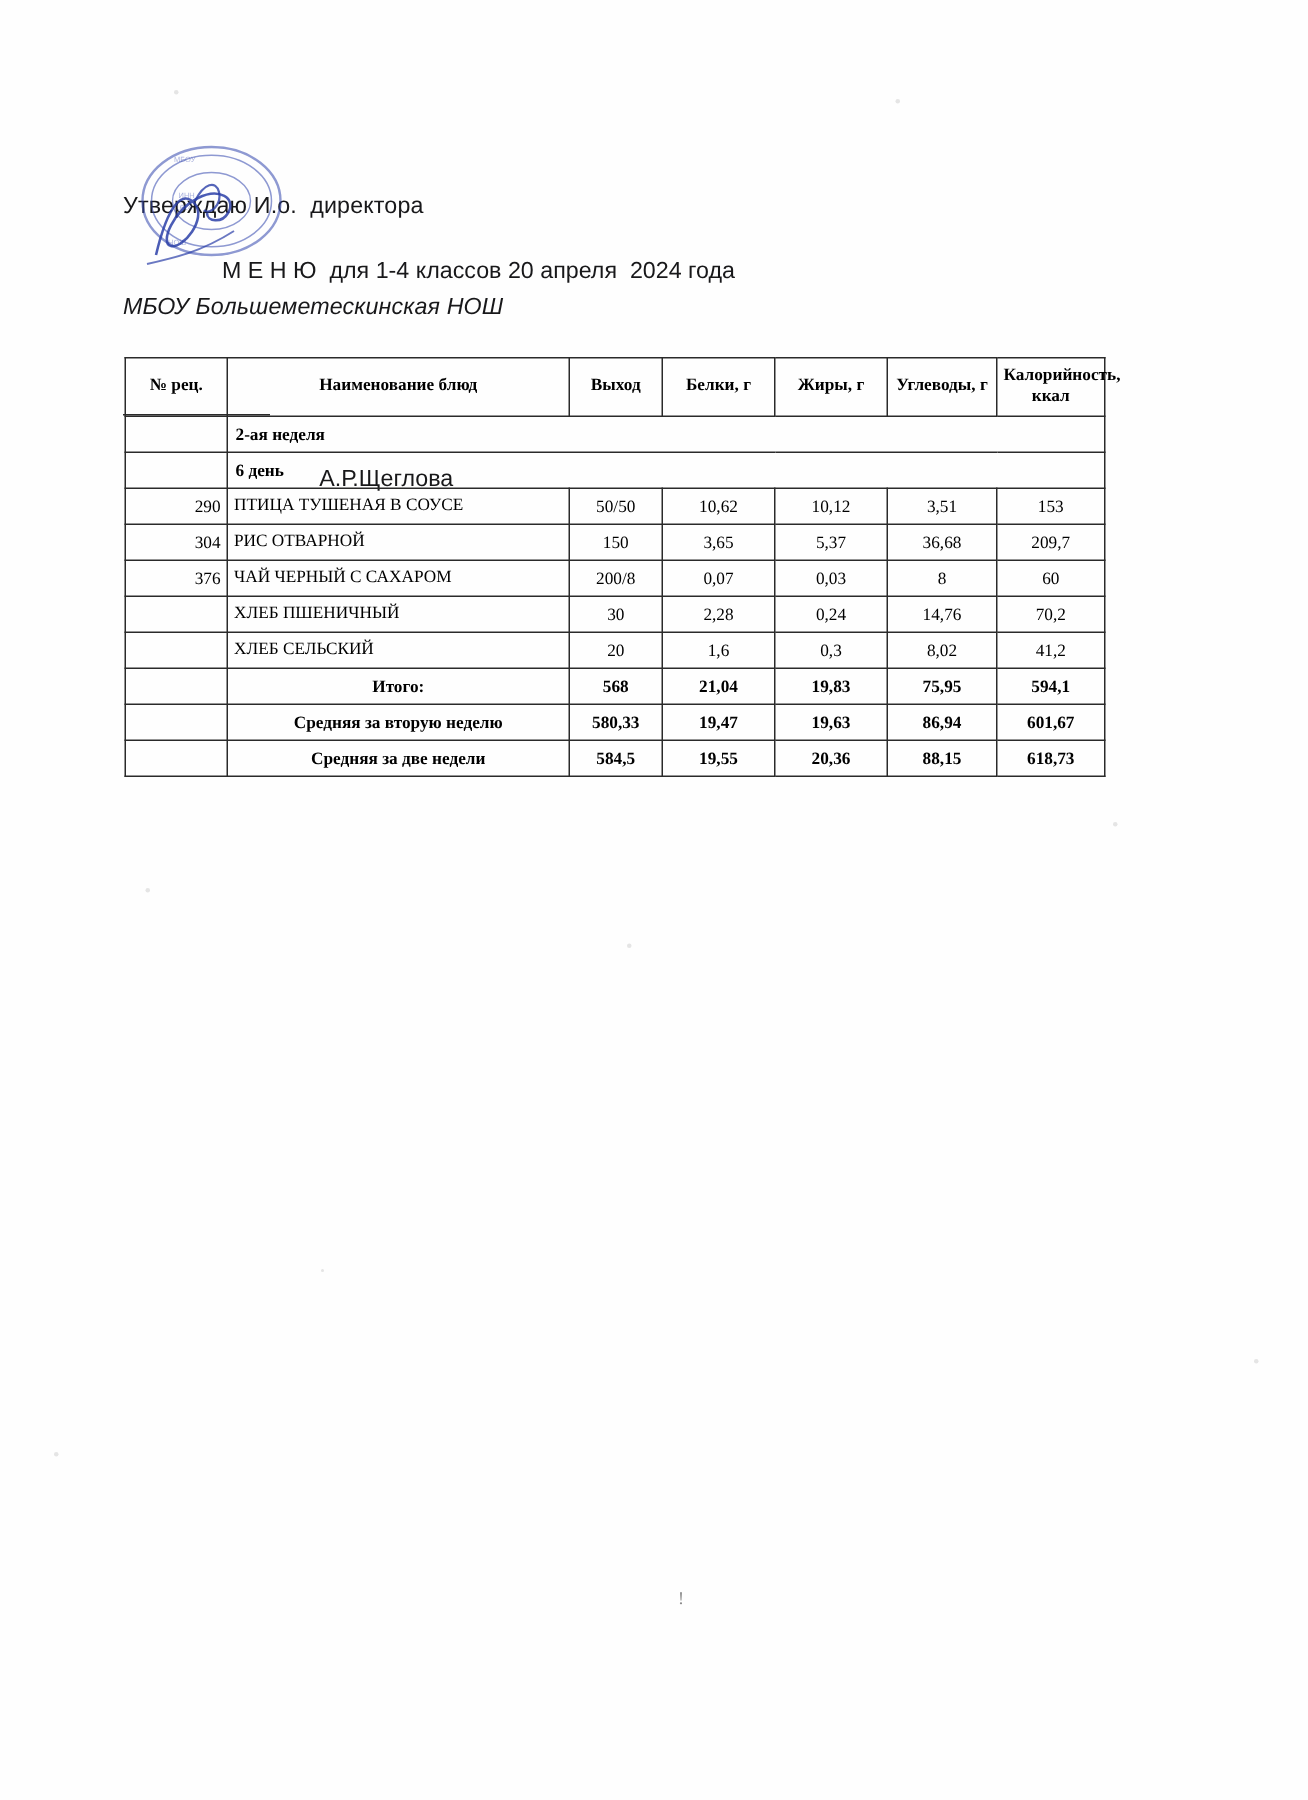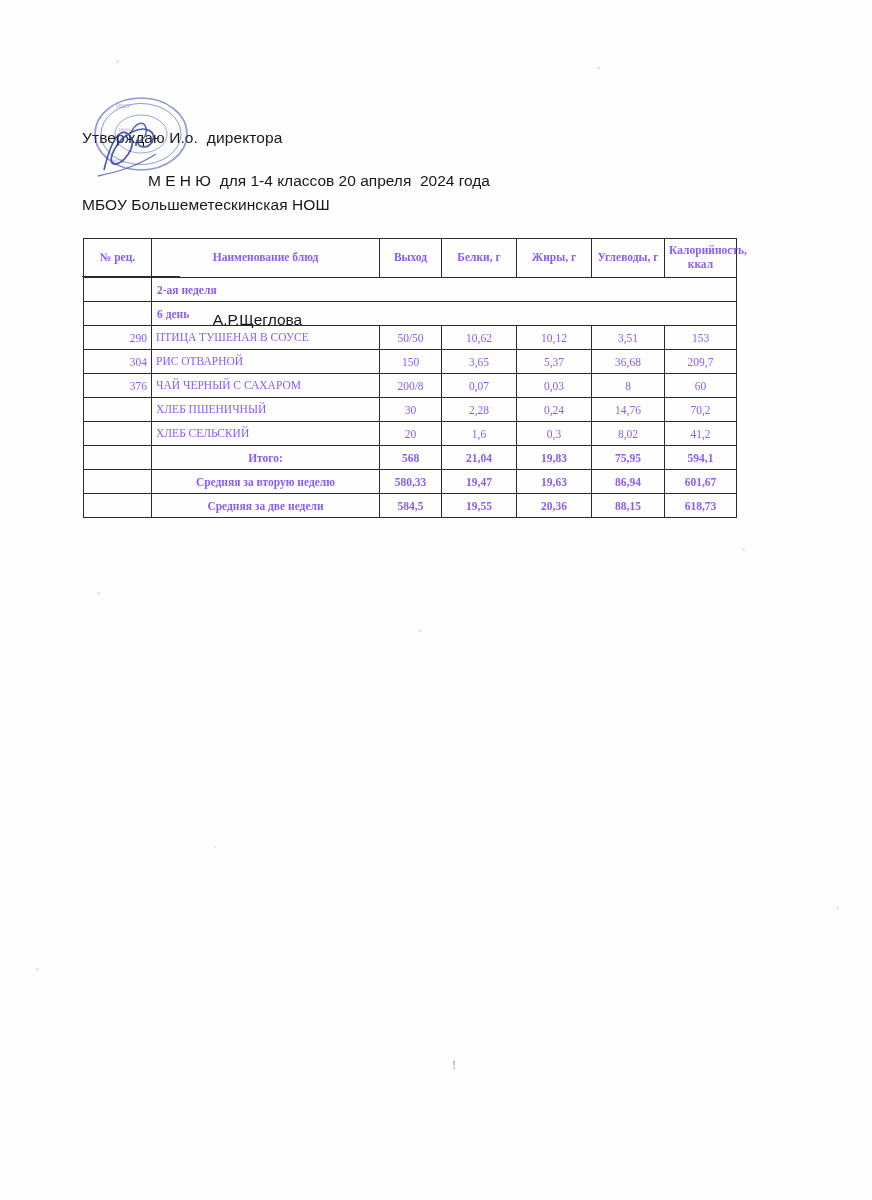--- a/index.html
+++ b/index.html
@@ -27,21 +27,21 @@
     position: absolute;
     left: 82px;
     top: 82px;
     width: 500px;
     font-size: 15.5px;
     line-height: 1.45;
     color: #18181a;
     white-space: pre;
   }
   .approval .line1 { letter-spacing: 0.1px; }
-  .approval .line2 { letter-spacing: 0.1px; }
+  .approval .line2 { letter-spacing: 0.1px; font-style: italic; }
   .approval .line3 {
     margin-top: 2px;
     padding-left: 105px;
     position: relative;
   }
   .approval .sign-rule {
     position: absolute;
     left: 0;
     top: 12px;
     width: 98px;
@@ -74,21 +74,21 @@
     position: absolute;
     left: 83px;
     top: 238px;
     width: 653px;
   }
   table.menu {
     border-collapse: collapse;
     width: 653px;
     table-layout: fixed;
     font-family: "Liberation Serif", serif;
-    color: #8b5cf6;
+    color: #000000;
   }
   table.menu td, table.menu th {
     border: 1px solid #2a2a2a;
     padding: 2px 4px;
     font-size: 11.5px;
     vertical-align: middle;
   }
   thead th {
     font-weight: bold;
     text-align: center;

